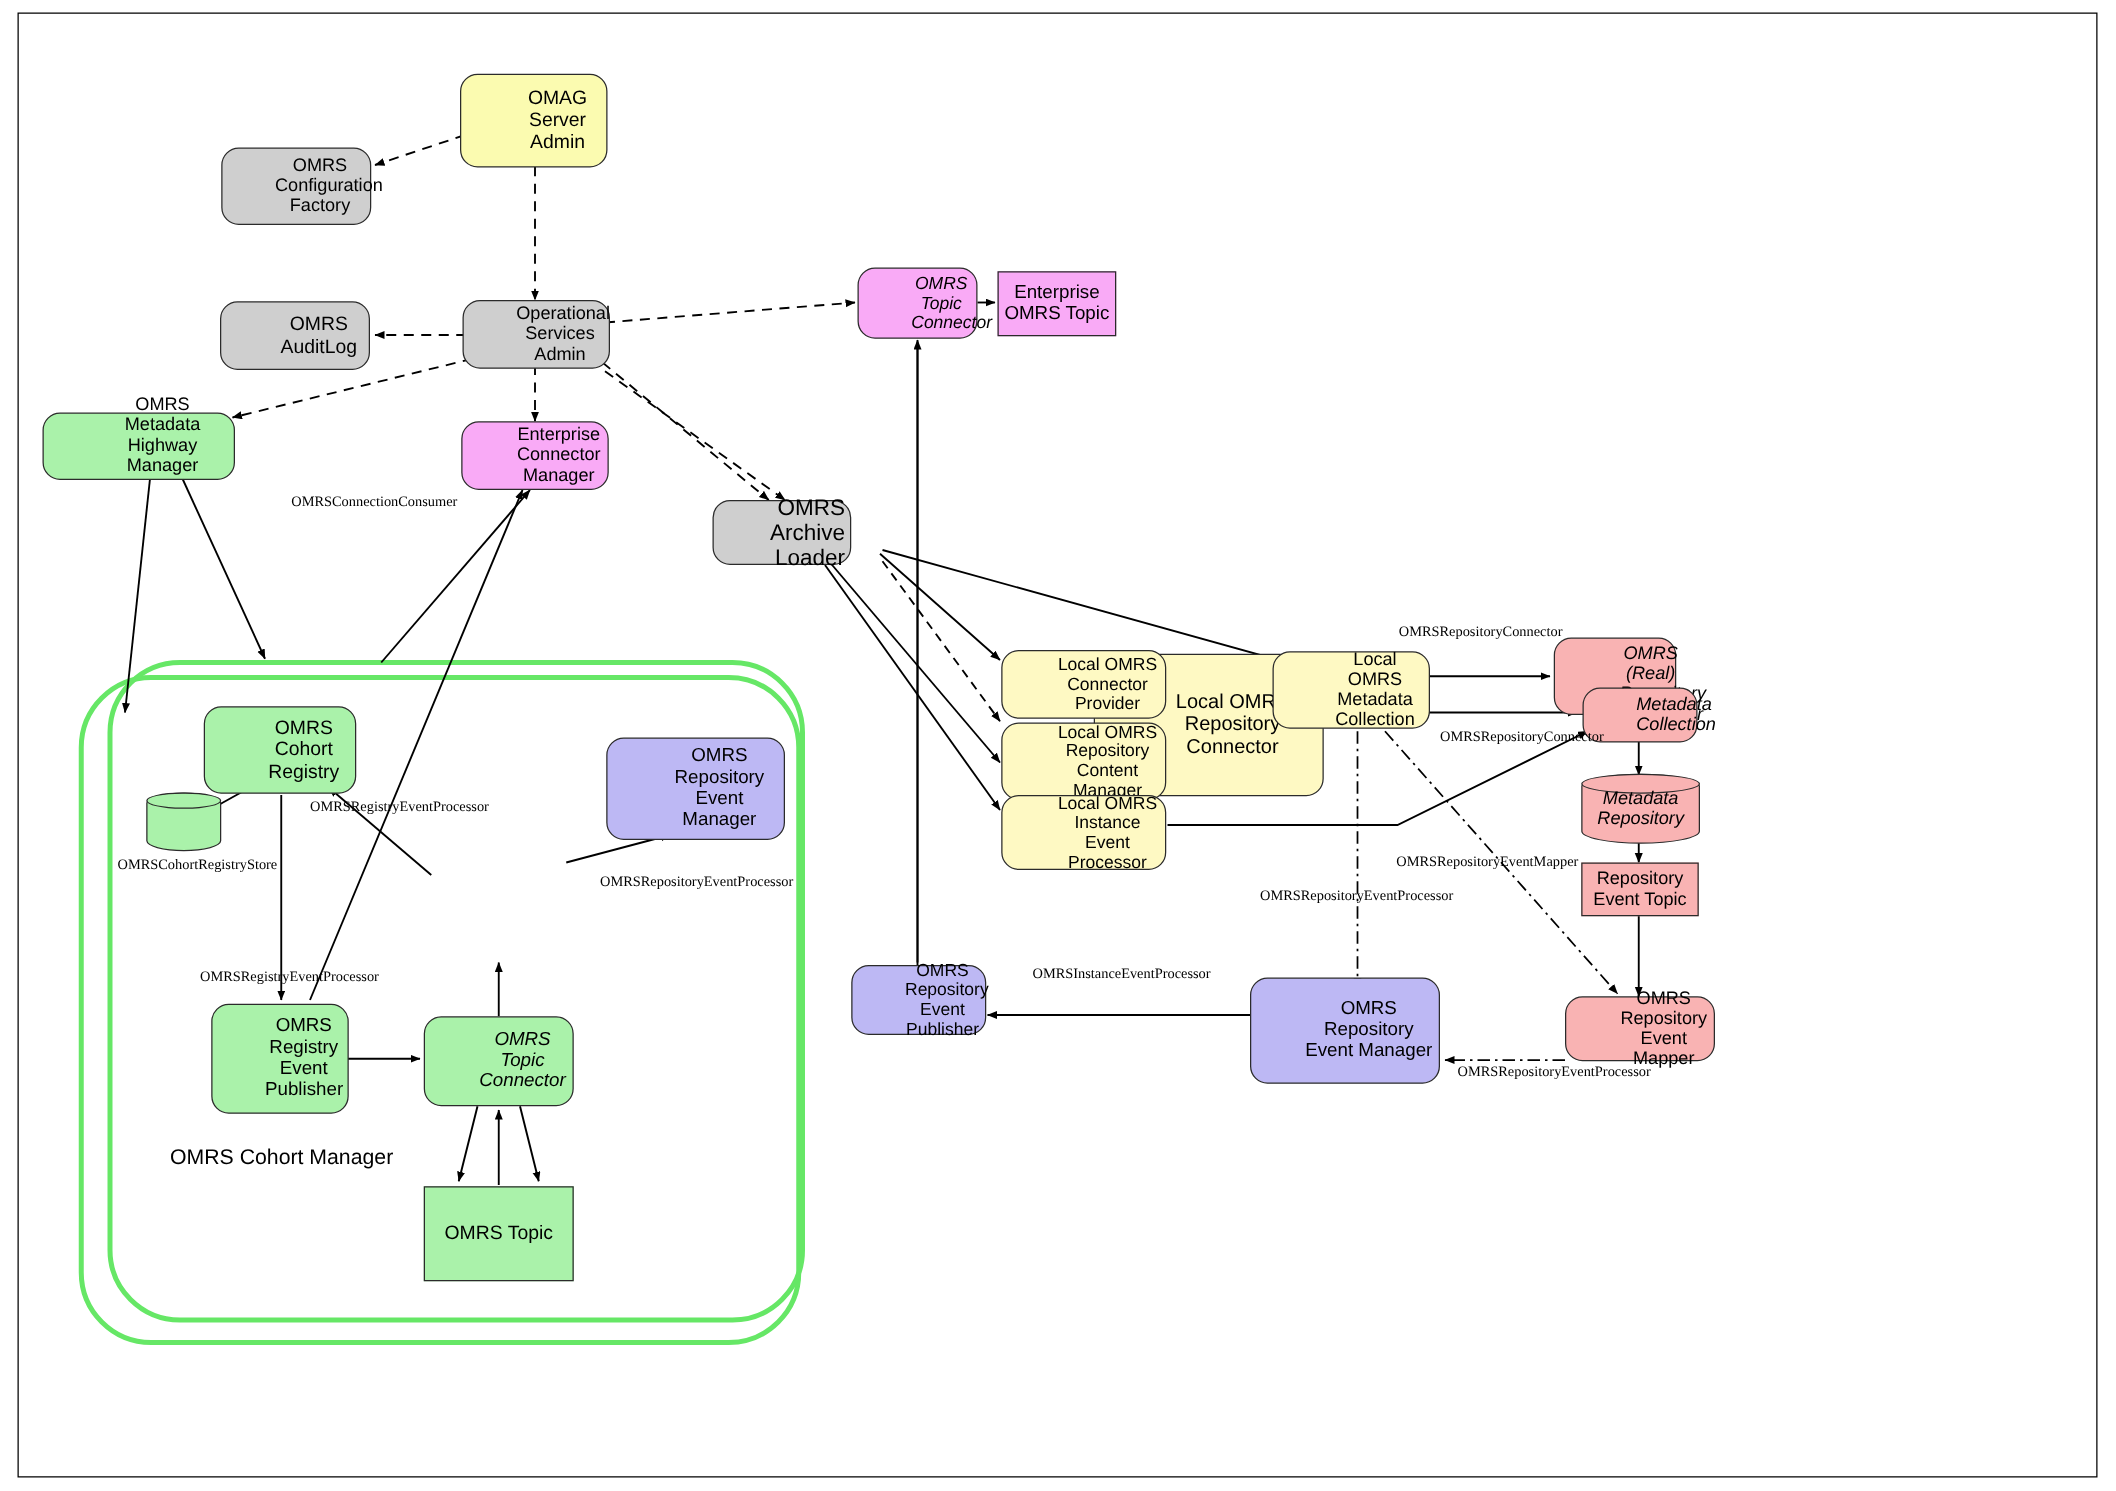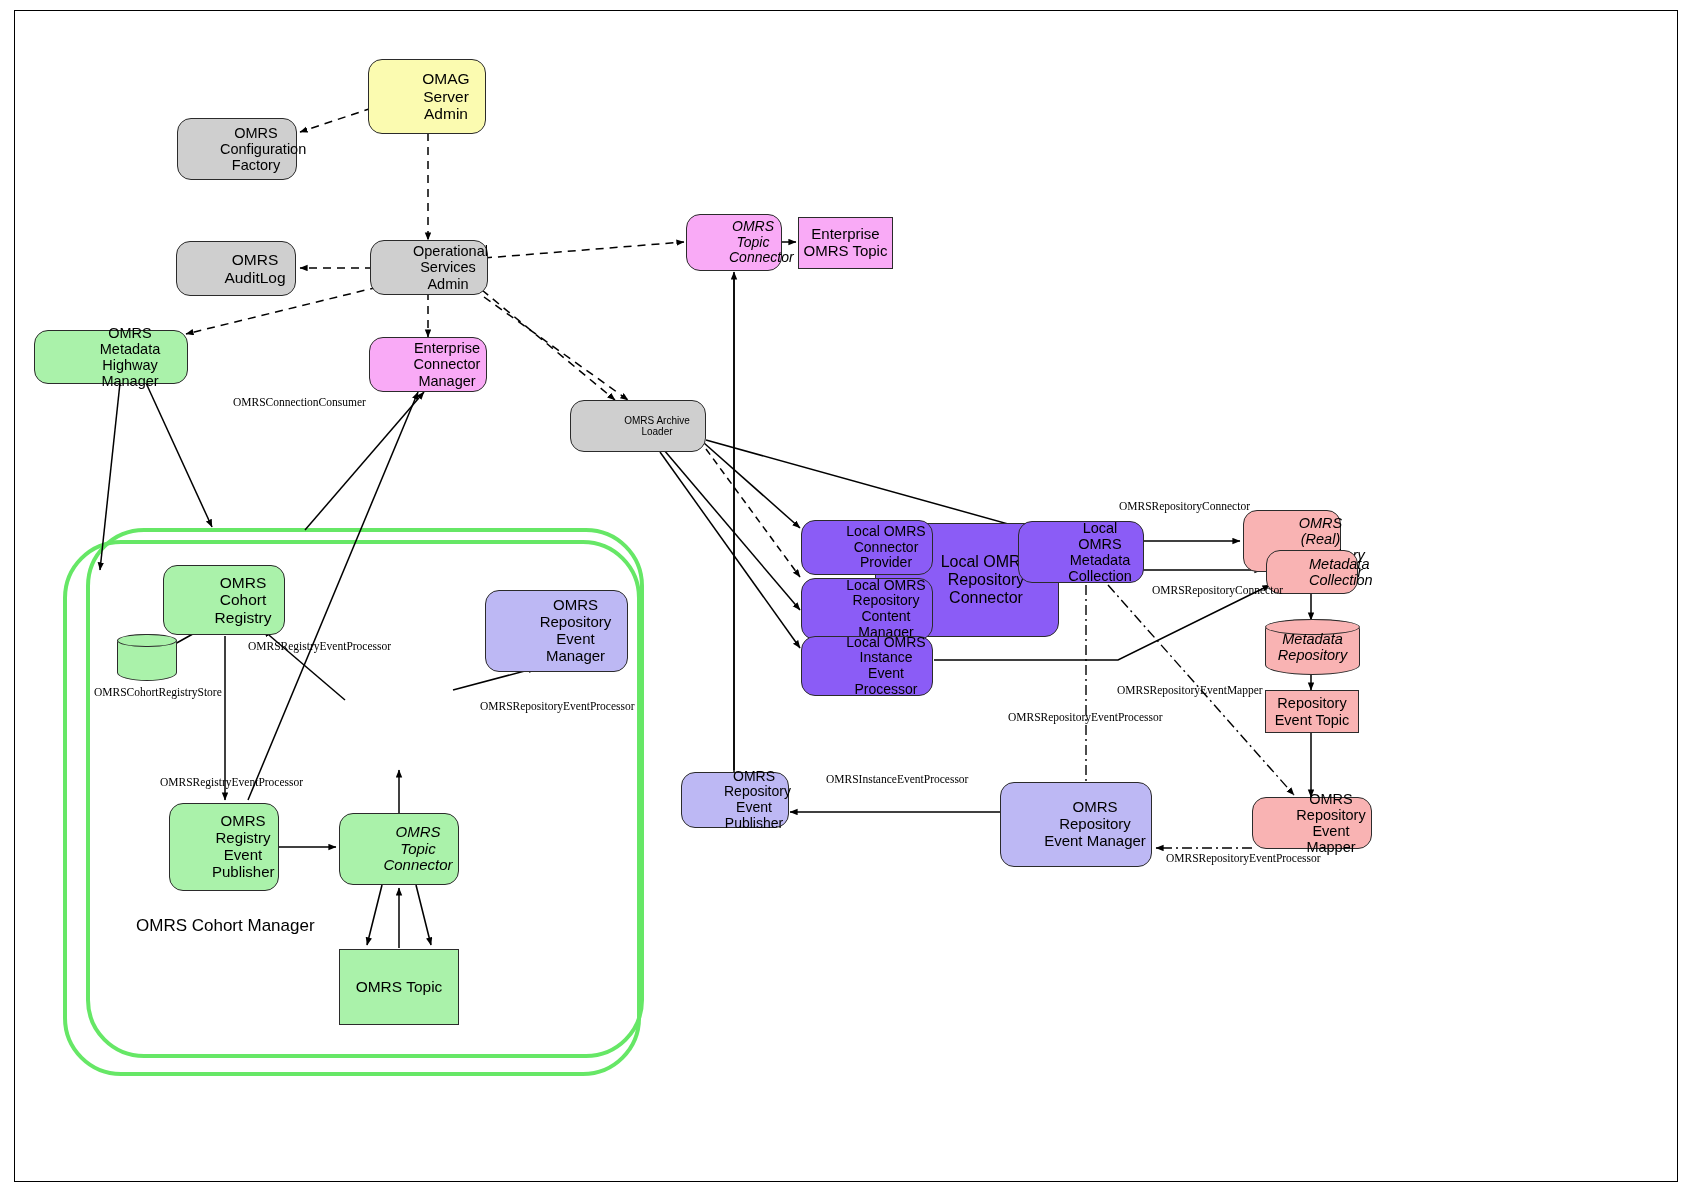--- a/index.html
+++ b/index.html
@@ -45,21 +45,21 @@
     padding: 2px 4px;
   }
   .node span { display: block; width: 100%; }
   .rounded { border-radius: 14px; padding-left: 42px; }
   .rect { border-radius: 0; }
   .ital { font-style: italic; }
   .yellow  { background: #fbfbb0; }
   .grey    { background: #cfcfcf; }
   .green   { background: #aaf2aa; }
   .magenta { background: #f9aaf6; }
-  .cyan    { background: #8b5cf6; }
+  .cyan    { background: #fef9c3; }
   .purple  { background: #bdb8f4; }
   .pink    { background: #f9b3b3; }
 
   .cyl {
     position: absolute;
     box-sizing: border-box;
     display: flex;
     align-items: center;
     justify-content: center;
     text-align: center;
@@ -210,42 +210,42 @@
   <div class="node rounded grey" style="left:176px; top:241px; width:120px; height:55px; font-size:15.5px;">
     <span style="white-space:pre-line;">OMRS
 AuditLog</span>
   </div>
 
   <div class="node rounded grey" style="left:370px; top:240px; width:118px; height:55px; font-size:14.5px;">
     <span style="white-space:pre-line;">Operational
 Services Admin</span>
   </div>
 
-  <div class="node rounded green" style="left:34px; top:330px; width:154px; height:54px; font-size:14.5px;">
+  <div class="node rounded green" style="left:34px; top:330px; width:154px; height:54px; font-size:14.5px;align-items:flex-end;">
     <span style="white-space:pre-line;">OMRS Metadata
 Highway Manager</span>
   </div>
 
   <div class="node rounded magenta" style="left:369px; top:337px; width:118px; height:55px; font-size:14.5px;">
     <span style="white-space:pre-line;">Enterprise
 Connector
 Manager</span>
   </div>
 
   <div class="node rounded magenta ital" style="left:686px; top:214px; width:96px; height:57px; font-size:14px;">
     <span style="white-space:pre-line;">OMRS Topic
 Connector</span>
   </div>
 
   <div class="node rect magenta" style="left:798px; top:217px; width:95px; height:52px; font-size:15px;">
     <span style="white-space:pre-line;">Enterprise
 OMRS Topic</span>
   </div>
 
-  <div class="node rounded grey" style="left:570px; top:400px; width:136px; height:52px; font-size:10px;">
+  <div class="node rounded grey" style="left:570px; top:400px; width:111px; height:52px; font-size:18px;text-align:right;">
     <span style="white-space:pre-line;">OMRS Archive
 Loader</span>
   </div>
 
   <div class="node rounded green" style="left:163px; top:565px; width:122px; height:70px; font-size:15.5px;justify-content:center;">
     <span style="white-space:pre-line;">OMRS Cohort
 Registry</span>
   </div>
 
   <div class="cyl green" style="left:117px; top:634px; width:60px; height:47px; font-size:12px; background:#aaf2aa;">

